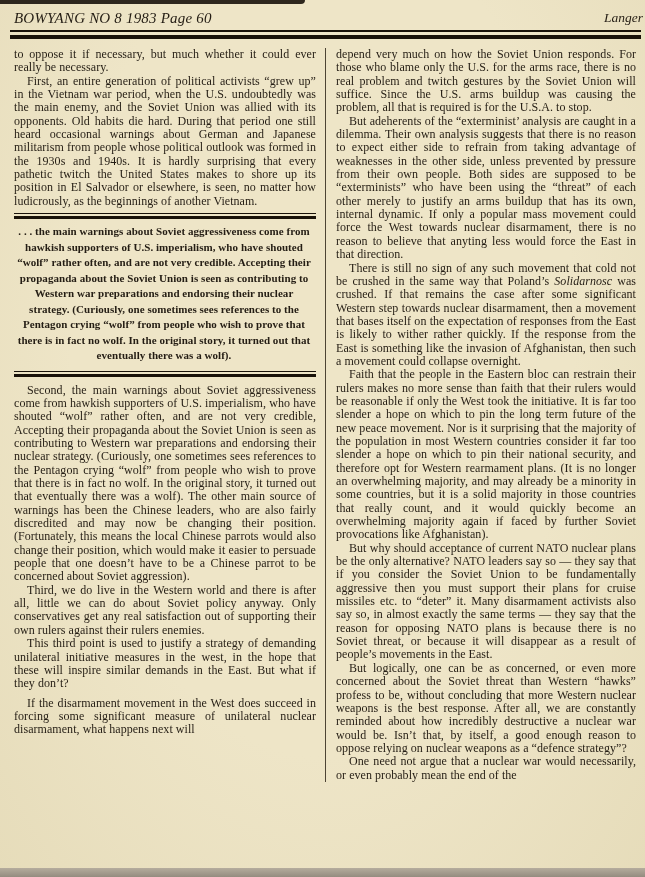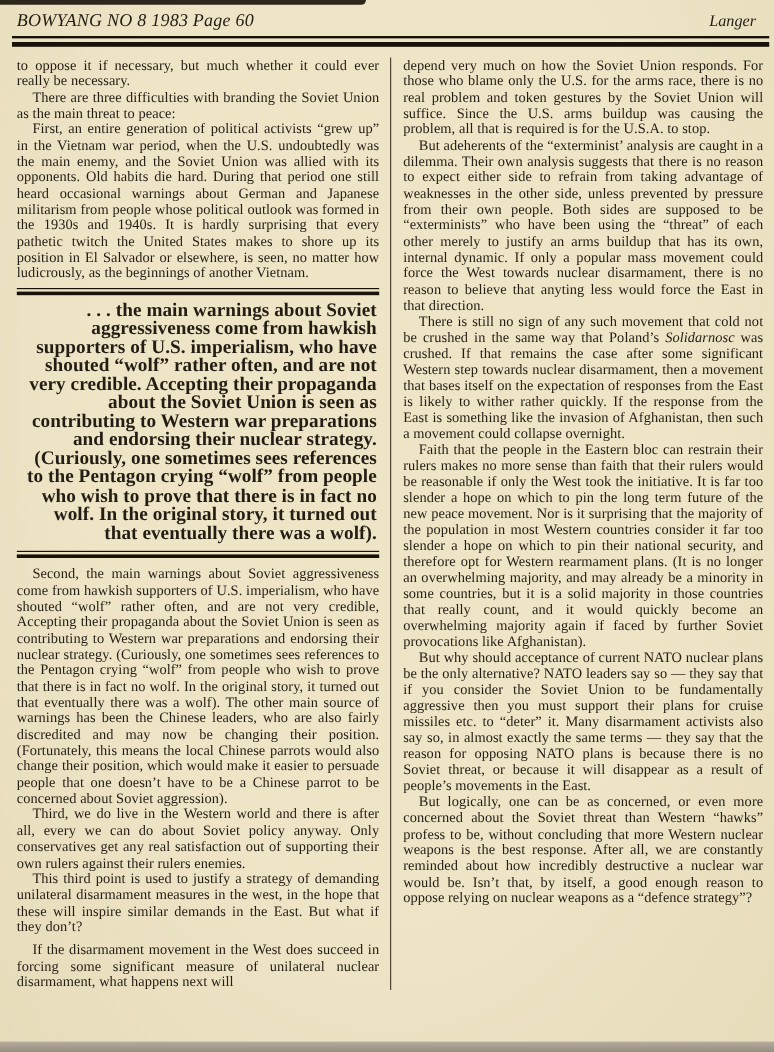--- a/index.html
+++ b/index.html
@@ -19,21 +19,21 @@
   .scan-top-smear{
     position:absolute;top:0;left:0;width:305px;height:4px;
     background:#18120b;opacity:.9;border-radius:0 0 4px 0;
   }
   .scan-bottom-strip{
     position:absolute;left:0;right:0;bottom:0;height:9px;
     background:linear-gradient(#b5ac9d,#948c7f);
   }
   .header{
     display:flex;justify-content:space-between;
-    padding:6px 15px 2px 14px;
+    padding:6px 2px 2px 14px;
   }
   .hdr-left{
     font-style:italic;font-size:15px;letter-spacing:.2px;
     margin-top:4px;
   }
   .hdr-right{
     font-style:italic;font-size:13.5px;margin-top:4px;
   }
   .header-rule{
     margin:1px 4px 0 10px;height:3px;
@@ -59,61 +59,61 @@
   p.gap-top{margin-top:6px;font-family:Liberation Serif, serif;}
   .pq-rule{
     height:2px;
     border-top:1.5px solid #191209;
     border-bottom:3px solid #191209;
   }
   .pq-rule-top{margin-top:5px;}
   .pq-rule-bottom{margin-bottom:7px;}
   .pullquote{
     font-weight:700;
-    font-size:16px;line-height:15.5px;
-    text-align:right;
+    font-size:11px;line-height:15.5px;
+    text-align:center;
     padding:5px 2px 7px 0;
   }
 </style>
 </head>
 <body>
 
 <div class="page">
 
   <div class="scan-top-smear"></div>
 
   <div class="header">
     <span class="hdr-left">BOWYANG NO 8 1983 Page 60</span>
     <span class="hdr-right">Langer</span>
   </div>
   <div class="header-rule"></div>
 
   <div class="columns">
 
     <div class="col col-left">
       <p class="first">to oppose it if necessary, but much whether it could ever really be necessary.</p>
-      <p>There are three difficulties with branding the Soviet Union as the main threat to peace:</p>
       <p>First, an entire generation of political activists “grew up” in the Vietnam war period, when the U.S. undoubtedly was the main enemy, and the Soviet Union was allied with its opponents. Old habits die hard. During that period one still heard occasional warnings about German and Japanese militarism from people whose political outlook was formed in the 1930s and 1940s. It is hardly surprising that every pathetic twitch the United States makes to shore up its position in El Salvador or elsewhere, is seen, no matter how ludicrously, as the beginnings of another Vietnam.</p>
       <div class="pq-rule pq-rule-top"></div>
       <div class="pullquote">. . . the main warnings about Soviet aggressiveness come from hawkish supporters of U.S. imperialism, who have shouted “wolf” rather often, and are not very credible. Accepting their propaganda about the Soviet Union is seen as contributing to Western war preparations and endorsing their nuclear strategy. (Curiously, one sometimes sees references to the Pentagon crying “wolf” from people who wish to prove that there is in fact no wolf. In the original story, it turned out that eventually there was a wolf).</div>
       <div class="pq-rule pq-rule-bottom"></div>
       <p>Second, the main warnings about Soviet aggressiveness come from hawkish supporters of U.S. imperialism, who have shouted “wolf” rather often, and are not very credible, Accepting their propaganda about the Soviet Union is seen as contributing to Western war preparations and endorsing their nuclear strategy. (Curiously, one sometimes sees references to the Pentagon crying “wolf” from people who wish to prove that there is in fact no wolf. In the original story, it turned out that eventually there was a wolf). The other main source of warnings has been the Chinese leaders, who are also fairly discredited and may now be changing their position. (Fortunately, this means the local Chinese parrots would also change their position, which would make it easier to persuade people that one doesn’t have to be a Chinese parrot to be concerned about Soviet aggression).</p>
-      <p>Third, we do live in the Western world and there is after all, every we can do about Soviet policy anyway. Only conservatives get any real satisfaction out of supporting their own rulers against their rulers enemies.</p>
-      <p>This third point is used to justify a strategy of demanding unilateral disarmament measures in the west, in the hope that these will inspire similar demands in the East. But what if they don’t?</p>
+      <p>Third, we do live in the Western world and there is after all, little we can do about Soviet policy anyway. Only conservatives get any real satisfaction out of supporting their own rulers against their rulers enemies.</p>
+      <p>This third point is used to justify a strategy of demanding unilateral initiative measures in the west, in the hope that these will inspire similar demands in the East. But what if they don’t?</p>
       <p class="gap-top">If the disarmament movement in the West does succeed in forcing some significant measure of unilateral nuclear disarmament, what happens next will</p>
     </div>
 
     <div class="column-divider"></div>
 
     <div class="col col-right">
-      <p class="first">depend very much on how the Soviet Union responds. For those who blame only the U.S. for the arms race, there is no real problem and token gestures by the Soviet Union will suffice. Since the U.S. arms buildup was causing the problem, all that is required is for the U.S.A. to stop.</p>
+      <p class="first">depend very much on how the Soviet Union responds. For those who blame only the U.S. for the arms race, there is no real problem and twitch gestures by the Soviet Union will suffice. Since the U.S. arms buildup was causing the problem, all that is required is for the U.S.A. to stop.</p>
       <p>But adeherents of the “exterminist’ analysis are caught in a dilemma. Their own analysis suggests that there is no reason to expect either side to refrain from taking advantage of weaknesses in the other side, unless prevented by pressure from their own people. Both sides are supposed to be “exterminists” who have been using the “threat” of each other merely to justify an arms buildup that has its own, internal dynamic. If only a popular mass movement could force the West towards nuclear disarmament, there is no reason to believe that anyting less would force the East in that direction.</p>
       <p><span>There is still no sign of any such movement that cold not be crushed in the same way that Poland’s </span><i>Solidarnosc</i><span> was crushed. If that remains the case after some significant Western step towards nuclear disarmament, then a movement that bases itself on the expectation of responses from the East is likely to wither rather quickly. If the response from the East is something like the invasion of Afghanistan, then such a movement could collapse overnight.</span></p>
       <p>Faith that the people in the Eastern bloc can restrain their rulers makes no more sense than faith that their rulers would be reasonable if only the West took the initiative. It is far too slender a hope on which to pin the long term future of the new peace movement. Nor is it surprising that the majority of the population in most Western countries consider it far too slender a hope on which to pin their national security, and therefore opt for Western rearmament plans. (It is no longer an overwhelming majority, and may already be a minority in some countries, but it is a solid majority in those countries that really count, and it would quickly become an overwhelming majority again if faced by further Soviet provocations like Afghanistan).</p>
       <p>But why should acceptance of current NATO nuclear plans be the only alternative? NATO leaders say so — they say that if you consider the Soviet Union to be fundamentally aggressive then you must support their plans for cruise missiles etc. to “deter” it. Many disarmament activists also say so, in almost exactly the same terms — they say that the reason for opposing NATO plans is because there is no Soviet threat, or because it will disappear as a result of people’s movements in the East.</p>
       <p>But logically, one can be as concerned, or even more concerned about the Soviet threat than Western “hawks” profess to be, without concluding that more Western nuclear weapons is the best response. After all, we are constantly reminded about how incredibly destructive a nuclear war would be. Isn’t that, by itself, a good enough reason to oppose relying on nuclear weapons as a “defence strategy”?</p>
+      <p>One need not argue that a nuclear war would necessarily, or even probably mean the end of the</p>
     </div>
 
   </div>
 
   <div class="scan-bottom-strip"></div>
 
 </div>
 
 </body></html>

